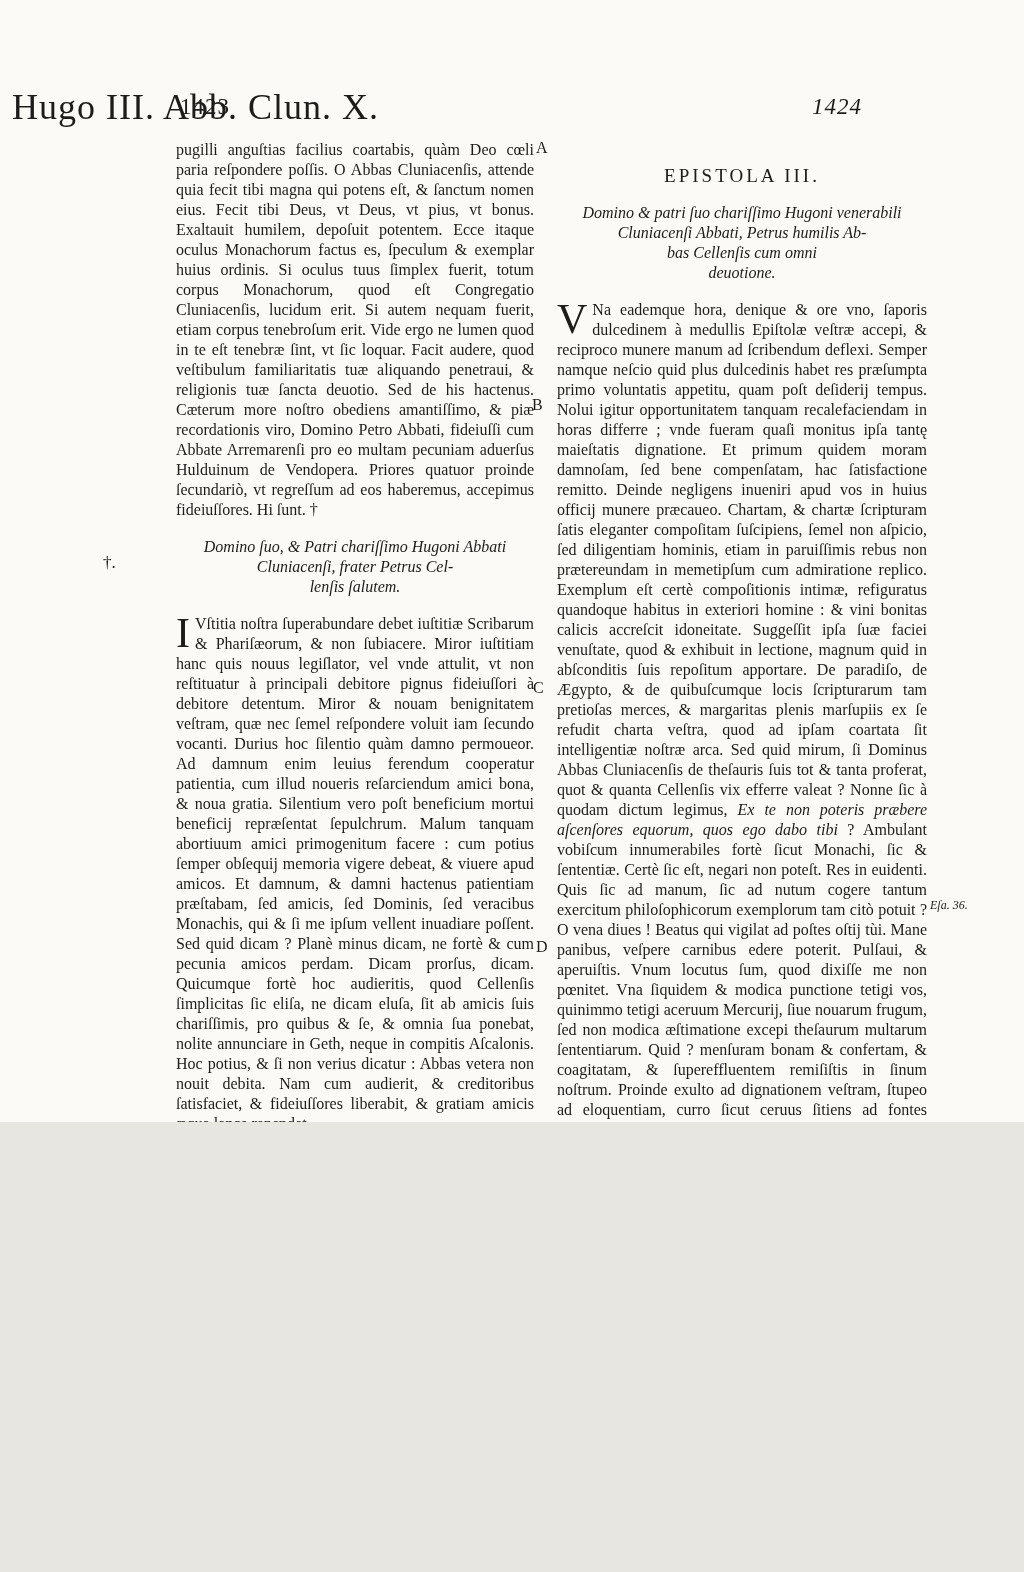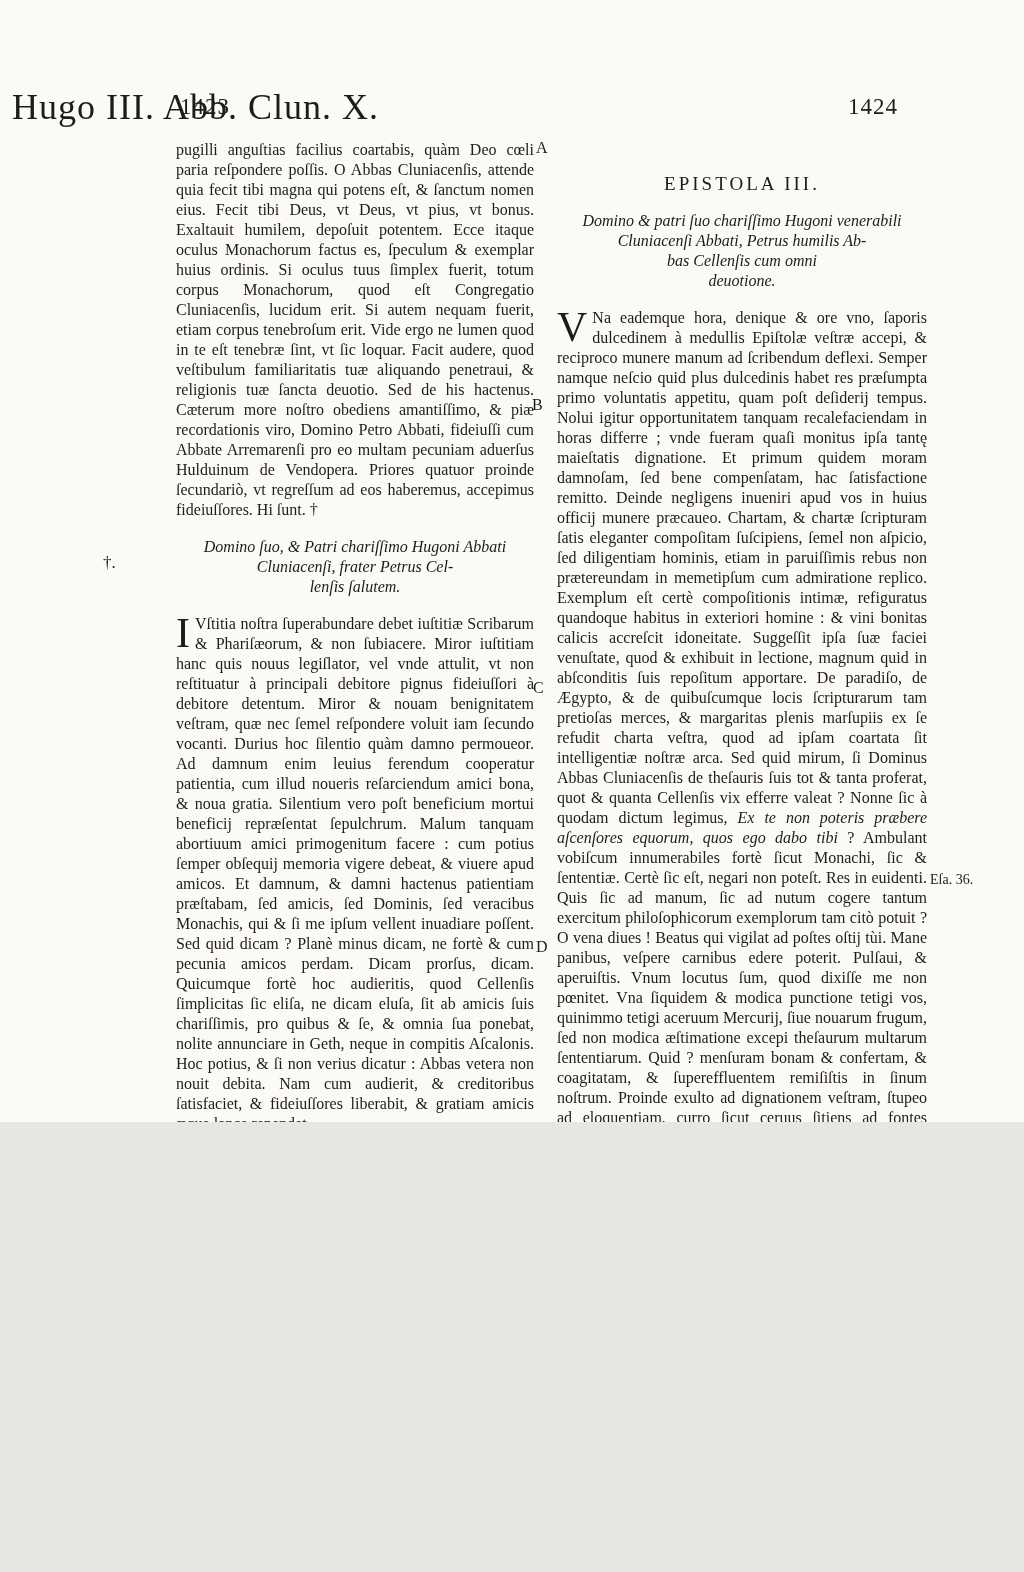--- a/index.html
+++ b/index.html
@@ -9,21 +9,21 @@
     width:1024px;height:1122px;
     margin:0 auto;
     background:#fbfaf6;
     color:#1e1c1a;
     font-family:"Liberation Serif","DejaVu Serif",serif;
     overflow:hidden;
   }
   
   .pagenum{position:absolute;top:94px;font-size:23px;letter-spacing:1px;}
   .pagenum.left{left:180px;}
-  .pagenum.right{left:848px;}
+  .pagenum.right{left:812px;font-style:italic;}
   .running-title{
     position:absolute;top:86px;left:12px;width:100%;
     text-align:left;font-size:36px;letter-spacing:1px;
   }
   
   .col{position:absolute;font-size:16px;line-height:20px;text-align:justify;}
   .col-left{left:176px;top:140px;width:358px;}
   .col-right{left:557px;top:158px;width:370px;}
   .para{margin:0;text-align:justify;}
   .para.indent{text-indent:18px;}
@@ -47,22 +47,22 @@
   
   .gutter-letter{position:absolute;font-size:16px;}
   .gl-a{left:536px;top:139px;}
   .gl-b{left:532px;top:396px;}
   .gl-c{left:533px;top:679px;}
   .gl-d{left:536px;top:938px;}
   .gl-e{left:533px;top:1240px;}
   
   .margin-dagger{position:absolute;left:103px;top:553px;font-size:17px;}
   .margin-ref{
-    position:absolute;left:930px;top:872px;
-    font-size:14px;white-space:nowrap;
+    position:absolute;left:930px;top:898px;
+    font-size:12px;font-style:italic;white-space:nowrap;
   }
 </style>
 </head>
 <body>
 
 <div class="page">
 
   <div class="pagenum left">1423</div>
   <div class="running-title">Hugo III. Abb. Clun. X.</div>
   <div class="pagenum right">1424</div>
@@ -80,21 +80,21 @@
     <p class="para">pugilli anguſtias facilius coartabis, quàm Deo cœli paria reſpondere poſſis. O Abbas Cluniacenſis, attende quia fecit tibi magna qui potens eſt, &amp; ſanctum nomen eius. Fecit tibi Deus, vt Deus, vt pius, vt bonus. Exaltauit humilem, depoſuit potentem. Ecce itaque oculus Monachorum factus es, ſpeculum &amp; exemplar huius ordinis. Si oculus tuus ſimplex fuerit, totum corpus Monachorum, quod eſt Congregatio Cluniacenſis, lucidum erit. Si autem nequam fuerit, etiam corpus tenebroſum erit. Vide ergo ne lumen quod in te eſt tenebræ ſint, vt ſic loquar. Facit audere, quod veſtibulum familiaritatis tuæ aliquando penetraui, &amp; religionis tuæ ſancta deuotio. Sed de his hactenus. Cæterum more noſtro obediens amantiſſimo, &amp; piæ recordationis viro, Domino Petro Abbati, fideiuſſi cum Abbate Arremarenſi pro eo multam pecuniam aduerſus Hulduinum de Vendopera. Priores quatuor proinde ſecundariò, vt regreſſum ad eos haberemus, accepimus fideiuſſores. Hi ſunt. †</p>
 
     <div class="dedication">Domino ſuo, &amp; Patri chariſſimo Hugoni Abbati
 Cluniacenſi, frater Petrus Cel-
 lenſis ſalutem.</div>
 
     <p class="para body-start"><span class="dropcap">I</span><span>Vſtitia noſtra ſuperabundare debet iuſtitiæ Scribarum &amp; Phariſæorum, &amp; non ſubiacere. Miror iuſtitiam hanc quis nouus legiſlator, vel vnde attulit, vt non reſtituatur à principali debitore pignus fideiuſſori à debitore detentum. Miror &amp; nouam benignitatem veſtram, quæ nec ſemel reſpondere voluit iam ſecundo vocanti. Durius hoc ſilentio quàm damno permoueor. Ad damnum enim leuius ferendum cooperatur patientia, cum illud noueris reſarciendum amici bona, &amp; noua gratia. Silentium vero poſt beneficium mortui beneficij repræſentat ſepulchrum. Malum tanquam abortiuum amici primogenitum facere : cum potius ſemper obſequij memoria vigere debeat, &amp; viuere apud amicos. Et damnum, &amp; damni hactenus patientiam præſtabam, ſed amicis, ſed Dominis, ſed veracibus Monachis, qui &amp; ſi me ipſum vellent inuadiare poſſent. Sed quid dicam ? Planè minus dicam, ne fortè &amp; cum pecunia amicos perdam. Dicam prorſus, dicam. Quicumque fortè hoc audieritis, quod Cellenſis ſimplicitas ſic eliſa, ne dicam eluſa, ſit ab amicis ſuis chariſſimis, pro quibus &amp; ſe, &amp; omnia ſua ponebat, nolite annunciare in Geth, neque in compitis Aſcalonis. Hoc potius, &amp; ſi non verius dicatur : Abbas vetera non nouit debita. Nam cum audierit, &amp; creditoribus ſatisfaciet, &amp; fideiuſſores liberabit, &amp; gratiam amicis æqua lance rependet.</span></p>
   </div>
 
   <div class="col col-right">
-    <h2 class="epistola-heading" style="margin-top:16px;">EPISTOLA III.</h2>
+    <h2 class="epistola-heading" style="margin-top:8px;">EPISTOLA III.</h2>
     <div class="dedication">Domino &amp; patri ſuo chariſſimo Hugoni venerabili
 Cluniacenſi Abbati, Petrus humilis Ab-
 bas Cellenſis cum omni
 deuotione.</div>
 
     <p class="para body-start"><span class="dropcap">V</span><span><span>Na eademque hora, denique &amp; ore vno, ſaporis dulcedinem à medullis Epiſtolæ veſtræ accepi, &amp; reciproco munere manum ad ſcribendum deflexi. Semper namque neſcio quid plus dulcedinis habet res præſumpta primo voluntatis appetitu, quam poſt deſiderij tempus. Nolui igitur opportunitatem tanquam recalefaciendam in horas differre ; vnde fueram quaſi monitus ipſa tantę maieſtatis dignatione. Et primum quidem moram damnoſam, ſed bene compenſatam, hac ſatisfactione remitto. Deinde negligens inueniri apud vos in huius officij munere præcaueo. Chartam, &amp; chartæ ſcripturam ſatis eleganter compoſitam ſuſcipiens, ſemel non aſpicio, ſed diligentiam hominis, etiam in paruiſſimis rebus non prætereundam in memetipſum cum admiratione replico. Exemplum eſt certè compoſitionis intimæ, refiguratus quandoque habitus in exteriori homine : &amp; vini bonitas calicis accreſcit idoneitate. Suggeſſit ipſa ſuæ faciei venuſtate, quod &amp; exhibuit in lectione, magnum quid in abſconditis ſuis repoſitum apportare. De paradiſo, de Ægypto, &amp; de quibuſcumque locis ſcripturarum tam pretioſas merces, &amp; margaritas plenis marſupiis ex ſe refudit charta veſtra, quod ad ipſam coartata ſit intelligentiæ noſtræ arca. Sed quid mirum, ſi Dominus Abbas Cluniacenſis de theſauris ſuis tot &amp; tanta proferat, quot &amp; quanta Cellenſis vix efferre valeat ? Nonne ſic à quodam dictum legimus, </span><span class="it">Ex te non poteris præbere aſcenſores equorum, quos ego dabo tibi</span><span> ? Ambulant vobiſcum innumerabiles fortè ſicut Monachi, ſic &amp; ſententiæ. Certè ſic eſt, negari non poteſt. Res in euidenti. Quis ſic ad manum, ſic ad nutum cogere tantum exercitum philoſophicorum exemplorum tam citò potuit ? O vena diues ! Beatus qui vigilat ad poſtes oſtij tùi. Mane panibus, veſpere carnibus edere poterit. Pulſaui, &amp; aperuiſtis. Vnum locutus ſum, quod dixiſſe me non pœnitet. Vna ſiquidem &amp; modica punctione tetigi vos, quinimmo tetigi aceruum Mercurij, ſiue nouarum frugum, ſed non modica æſtimatione excepi theſaurum multarum ſententiarum. Quid ? menſuram bonam &amp; confertam, &amp; coagitatam, &amp; ſupereffluentem remiſiſtis in ſinum noſtrum. Proinde exulto ad dignationem veſtram, ſtupeo ad eloquentiam, curro ſicut ceruus ſitiens ad fontes hiſtoriarum, ad profunditatem ſententiarum, ad ſuauitatem exhortationum. Interea duo proponitis, ſumpta à nomine vno, quod eſt Petrus, fortitudinem ſcilicet &amp; agnitionem. De vtraque exemplificatis non auarè. Honeſto deinde modo qualis eſſe debeam inſtruitis, &amp; talem eſſe dicitis, qualem fieri vultis. Modus hic ſuadibilis ad docendum. Naturale ſiquidem eſt animæ rationali, voluntario motu occurrere de ſe bene opinanti, &amp; humeros inclinare indubitatæ affectioni. Pronum quoque ſibi redhibet animum ad obe-</span></span></p>
   </div>
 
 </div>
 

